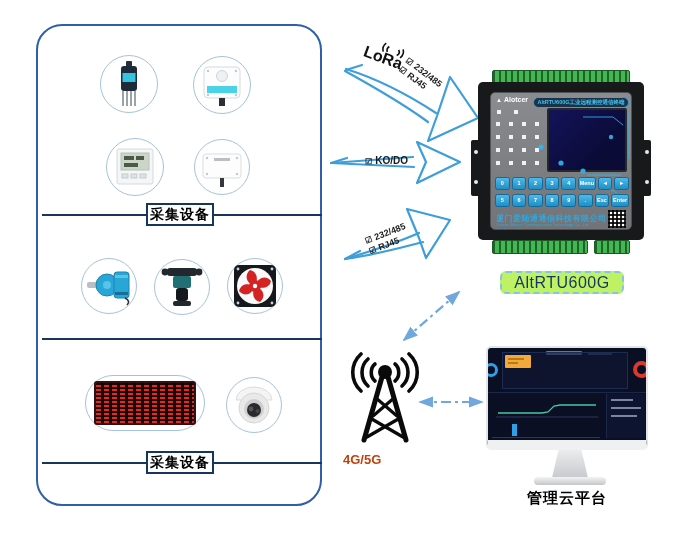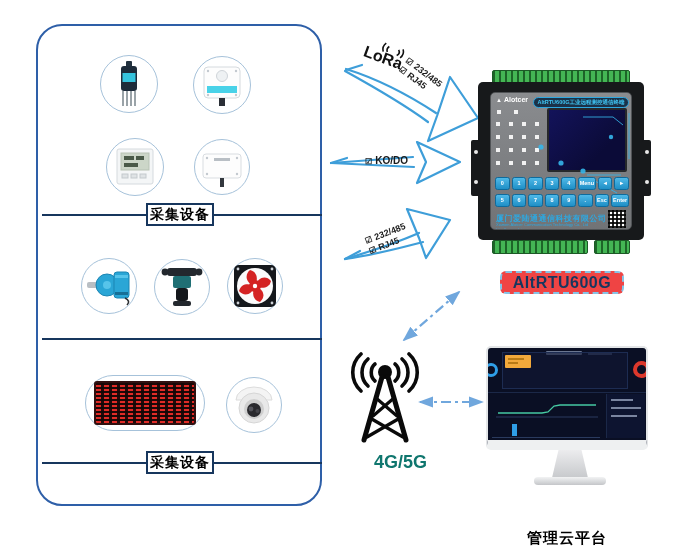--- a/index.html
+++ b/index.html
@@ -62,27 +62,27 @@
   .keyrow .key.wide { flex:1.25 1 0; }
   .company-cn { position:absolute; left:5px; top:120px; color:#2ea8e0; font-size:8px; font-weight:bold;
     letter-spacing:.5px; white-space:nowrap; }
   .company-en { position:absolute; left:5px; top:129px; width:108px; color:#2ea8e0; font-size:4px;
     white-space:nowrap; overflow:hidden; }
   .website { position:absolute; left:5px; top:133.5px; color:#2ea8e0; font-size:4px; }
   .qr { position:absolute; right:5px; top:117px; width:18px; height:18px; background:#fff;
     background-image:
       repeating-linear-gradient(0deg, rgba(0,0,0,.85) 0 2px, transparent 2px 4px),
       repeating-linear-gradient(90deg, rgba(0,0,0,.85) 0 2px, transparent 2px 4px); }
-  .badge { position:absolute; left:500px; top:271px; width:124px; height:23px; background:#ef4444;
+  .badge { position:absolute; left:500px; top:271px; width:124px; height:23px; background:#bef264;
     border:2px dashed #86c4e6; border-radius:6px; display:flex; align-items:center; justify-content:center;
-    font-size:16px; font-weight:bold; color:#15375f; letter-spacing:.5px; }
+    font-size:16px; font-weight:normal; color:#15375f; letter-spacing:.5px; }
 
   
-  .net-label { position:absolute; left:343px; top:452px; width:84px; text-align:right;
-    font-size:18px; font-weight:bold; color:#0f766e; }
+  .net-label { position:absolute; left:343px; top:452px; width:84px; text-align:left;
+    font-size:13px; font-weight:bold; color:#c2410c; }
   .mon-screen { position:absolute; left:486px; top:346px; width:162px; height:104px; background:#0a0f24;
     border:2px solid #e3e5e7; border-bottom:10px solid #eef0f1; border-radius:5px; }
   .dash { position:absolute; inset:0; overflow:hidden; }
   .d-title { position:absolute; left:58px; top:3px; width:36px; height:4px; background:#6a7690; border-radius:1px; }
   .d-title2 { position:absolute; left:100px; top:3.5px; width:24px; height:3px; background:#3c4a68; }
   .d-orange { position:absolute; left:17px; top:7px; width:26px; height:13px; background:#f2a93b; border-radius:1px; }
   .d-orange i { position:absolute; display:block; height:2px; background:#b97a14; }
   .d-ring-blue { position:absolute; left:-4px; top:15px; width:14px; height:14px; border:3px solid #2f9fe8; border-radius:50%; }
   .d-ring-red { position:absolute; right:-4px; top:13px; width:17px; height:17px; border:4px solid #dc382c; border-radius:50%; }
   .d-map { position:absolute; left:14px; top:4px; width:126px; height:37px; border:1px solid #1d2c52;
@@ -90,21 +90,21 @@
   .d-hline { position:absolute; left:0; top:44px; width:100%; height:1px; background:#1b2848; }
   .d-rpanel { position:absolute; left:118px; top:46px; width:39px; height:44px; background:#0d1430; border-left:1px solid #1b2848; }
   .d-rpanel i { position:absolute; display:block; height:2px; background:#7a85a0; }
   .d-bar { position:absolute; left:24px; top:76px; width:5px; height:12px; background:#2f9fe8; }
   .d-baseline { position:absolute; left:4px; top:89px; width:108px; height:1px; background:#2a3a5e; }
   .mon-neck { position:absolute; left:552px; top:450px; width:36px; height:28px;
     background:linear-gradient(#ececee,#c7c9cc); clip-path:polygon(18% 0, 82% 0, 100% 100%, 0 100%); }
   .mon-base { position:absolute; left:534px; top:477px; width:72px; height:8px; border-radius:4px;
     background:linear-gradient(#f2f3f4,#c4c6c9); }
   .cloud-label { position:absolute; left:486px; top:489px; width:162px; text-align:center;
-    font-size:15px; font-weight:bold; color:#000; letter-spacing:1px;margin-top:40px; }
+    font-size:15px; font-weight:bold; color:#000; letter-spacing:1px; }
 
   svg { display:block; }
   .overlay { position:absolute; left:0; top:0; pointer-events:none; }
 </style>
 </head>
 <body>
 
 <div class="canvas">
 
   <div class="device-box"></div>

